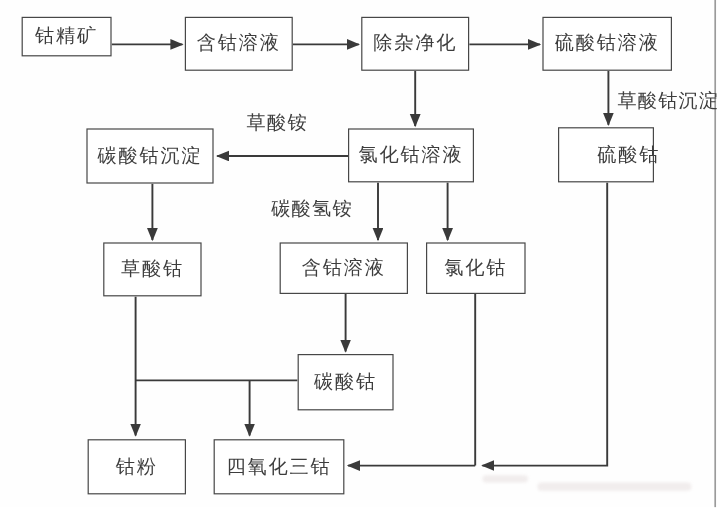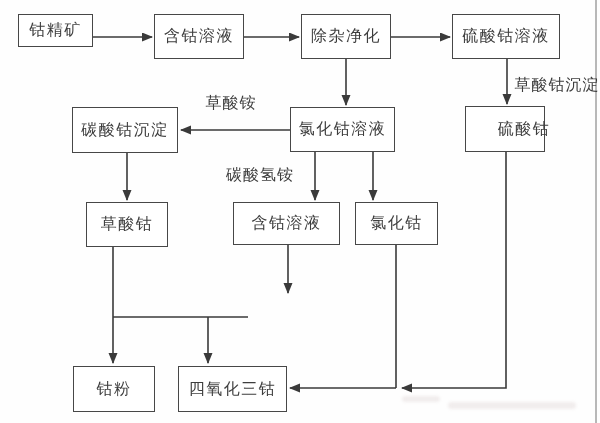--- a/index.html
+++ b/index.html
@@ -80,20 +80,21 @@
 <div class="node" style="left: 18px; top: 14px; width: 75px; height: 33px; border-color: rgb(71, 71, 71); background: rgb(255, 255, 255); color: rgb(61, 61, 61);">钴精矿</div>
     <div class="node" style="left: 301px; top: 14px; width: 90px; height: 45px; border-color: rgb(71, 71, 71); background: rgb(255, 255, 255); color: rgb(61, 61, 61);">除杂净化</div>
     <div class="node" style="left: 154px; top: 14px; width: 90px; height: 45px; border-color: rgb(71, 71, 71); background: rgb(255, 255, 255); color: rgb(61, 61, 61);">含钴溶液</div>
     <div class="node" style="left: 452px; top: 14px; width: 108px; height: 45px; border-color: rgb(71, 71, 71); background: rgb(255, 255, 255); color: rgb(61, 61, 61);">硫酸钴溶液</div>
     <div class="node" style="left: 72px; top: 107px; width: 106px; height: 46px; border-color: rgb(71, 71, 71); background: rgb(255, 255, 255); color: rgb(61, 61, 61);">碳酸钴沉淀</div>
     <div class="node" style="left: 290px; top: 107px; width: 105px; height: 45px; border-color: rgb(71, 71, 71); background: rgb(255, 255, 255); color: rgb(61, 61, 61);">氯化钴溶液</div>
     <div class="node" style="left: 465px; top: 106px; width: 80px; height: 46px; border-color: rgb(71, 71, 71); background: rgb(255, 255, 255); color: rgb(61, 61, 61); padding-left: 38px;">硫酸钴</div>
     <div class="node" style="left: 86px; top: 202px; width: 82px; height: 45px; border-color: rgb(71, 71, 71); background: rgb(255, 255, 255); color: rgb(61, 61, 61);">草酸钴</div>
     <div class="node" style="left: 233px; top: 202px; width: 107px; height: 43px; border-color: rgb(71, 71, 71); background: rgb(255, 255, 255); color: rgb(61, 61, 61);">含钴溶液</div>
     <div class="node" style="left: 355px; top: 202px; width: 83px; height: 43px; border-color: rgb(71, 71, 71); background: rgb(255, 255, 255); color: rgb(61, 61, 61);">氯化钴</div>
+    <div class="node" style="left: 248px; top: 295px; width: 80px; height: 47px; border-color: rgb(71, 71, 71); background: rgb(255, 255, 255); color: rgb(61, 61, 61);">碳酸钴</div>
     <div class="node" style="left: 73px; top: 366px; width: 82px; height: 46px; border-color: rgb(71, 71, 71); background: rgb(255, 255, 255); color: rgb(61, 61, 61);">钴粉</div>
     <div class="node" style="left: 178px; top: 366px; width: 109px; height: 46px; border-color: rgb(71, 71, 71); background: rgb(255, 255, 255); color: rgb(61, 61, 61);">四氧化三钴</div>
     <div class="annotation" style="left: 231px; top: 103px; color: rgb(61, 61, 61);">草酸铵</div>
     <div class="annotation" style="left: 557px; top: 85px; color: rgb(61, 61, 61);">草酸钴沉淀</div>
     <div class="annotation" style="left: 260px; top: 175px; color: rgb(61, 61, 61);">碳酸氢铵</div>
     <div class="watermark-smudge" style="left: 448px; top: 402px; width: 128px; height: 7px;"></div>
     <div class="watermark-smudge" style="left: 402px; top: 396px; width: 38px; height: 6px;"></div>
   </div>
 
 </body></html>

